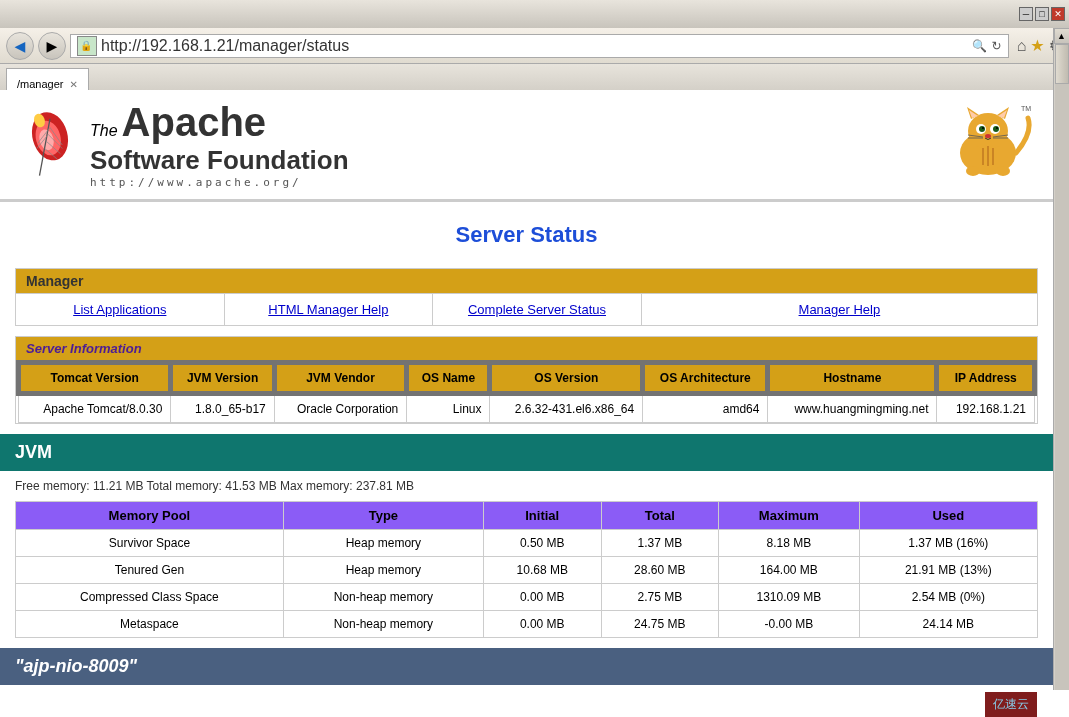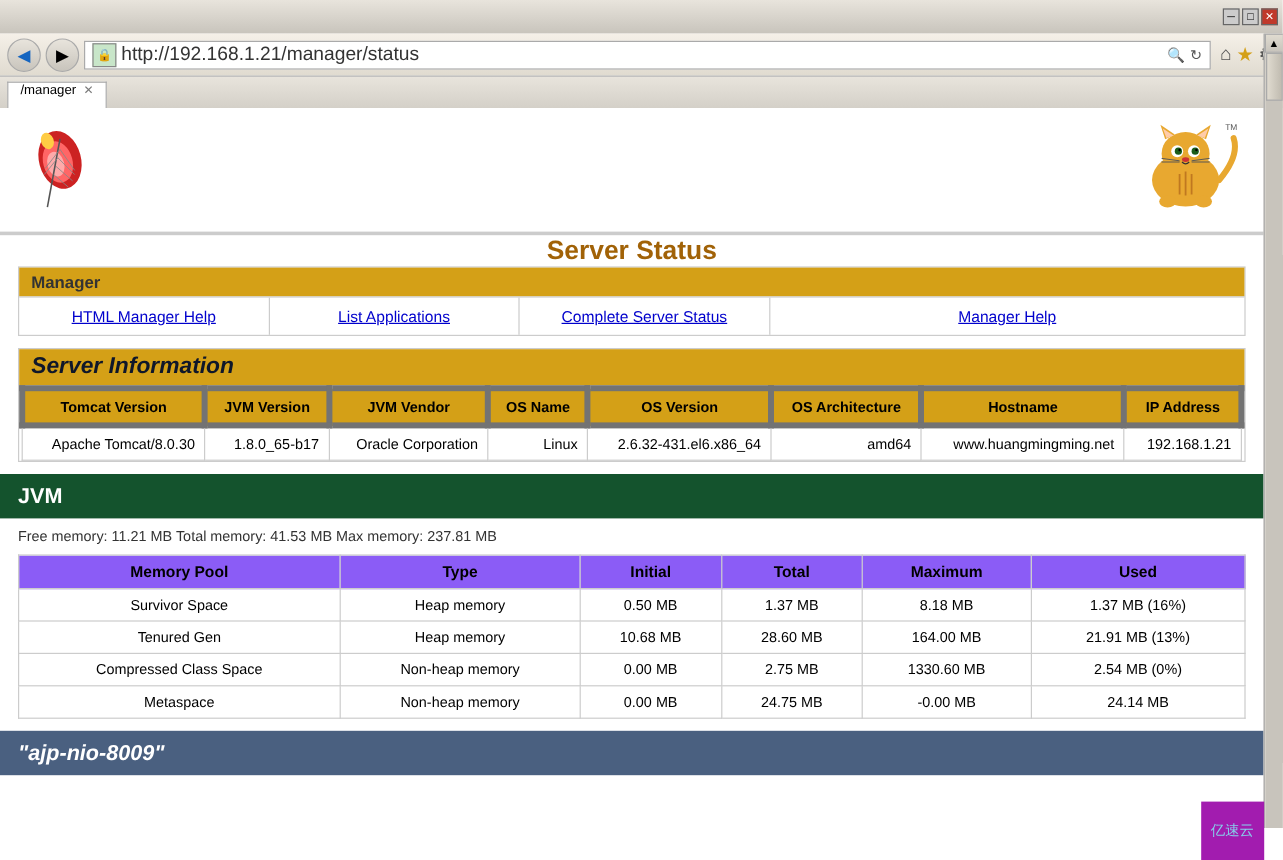--- a/index.html
+++ b/index.html
@@ -64,21 +64,21 @@
       align-items: flex-end;
       padding: 0 6px;
       gap: 2px;
     }
     .tab {
       height: 22px;
       background: white;
       border: 1px solid #aaa;
       border-bottom: none;
       padding: 0 10px;
-      display: flex; align-items: flex-start;
+      display: flex; align-items: flex-end;
       font-size: 11px;
       gap: 6px;
       cursor: pointer;
     }
     .tab-close { font-size: 10px; color: #777; cursor: pointer; }
     .nav-icons {
       display: flex; align-items: center; gap: 4px; margin-left: 4px;
     }
 
     
@@ -104,22 +104,22 @@
     .apache-text { 
       display: flex; flex-direction: column;
     }
     .apache-logo-right { margin-left: auto; }
 
     
     .server-status-heading {
       text-align: center;
       font-size: 22px;
       font-weight: bold;
-      padding: 0;
-      color: #a16207;
+      padding: 20px;
+      color: #1d4ed8;
     }
 
     
     .manager-section {
       margin: 0 15px 10px 15px;
       border: 1px solid #ccc;
     }
     .manager-header {
       background: #d4a017;
       padding: 4px 10px;
@@ -146,22 +146,22 @@
     
     .server-info-section {
       margin: 0 15px 10px 15px;
       border: 1px solid #ccc;
     }
     .server-info-header {
       background: #d4a017;
       padding: 4px 10px;
       font-weight: bold;
       font-style: italic;
-      color: #0f172a;
-      font-size: 19px;
+      color: #4c1d95;
+      font-size: 13px;
     }
     .server-info-table {
       width: 100%;
       border-collapse: collapse;
     }
     .server-info-table th {
       background: #d4a017;
       padding: 6px 8px;
       text-align: center;
       border: 5px solid #737373;
@@ -170,21 +170,21 @@
     }
     .server-info-table td {
       padding: 6px 8px;
       text-align: right;
       border: 1px solid #ccc;
       font-size: 12px;
     }
 
     
     .jvm-header {
-      background: #14532d;
+      background: #0f766e;
       color: white;
       font-size: 18px;
       font-weight: bold;
       padding: 8px 15px;
       margin: 0 0 0 0;
     }
     .jvm-memory-text {
       padding: 8px 15px;
       font-size: 12px;
       color: #333;
@@ -254,25 +254,25 @@
       width: 14px;
       height: 40px;
       background: linear-gradient(to right, #e0dbd0, #c0bbb0);
       border: 1px solid #aaa;
     }
 
     
     .yisucloud-badge {
       position: fixed;
       bottom: 0;
-      right: 16px;
-      background: #a21caf;
+      right: 32px;
+      background: #7f1d1d;
       color: #87ceeb;
       font-size: 12px;
-      padding: 16px 8px;
+      padding: 4px 8px;
       font-family: sans-serif;
     }
 
     .wrapper {
       position: relative;
       overflow: hidden;
     }
   </style>
 </head>
 <body>
@@ -323,20 +323,28 @@
           <ellipse cx="26" cy="34" rx="8" ry="12" fill="#ffaaaa" transform="rotate(-15 26 34)"></ellipse>
           <line x1="30" y1="10" x2="18" y2="75" stroke="#555" stroke-width="1.5"></line>
           <line x1="30" y1="20" x2="44" y2="40" stroke="#888" stroke-width="0.8"></line>
           <line x1="28" y1="28" x2="44" y2="44" stroke="#888" stroke-width="0.8"></line>
           <line x1="26" y1="36" x2="42" y2="50" stroke="#888" stroke-width="0.8"></line>
           <line x1="24" y1="44" x2="38" y2="56" stroke="#888" stroke-width="0.8"></line>
           <line x1="30" y1="20" x2="16" y2="38" stroke="#888" stroke-width="0.8"></line>
           <line x1="28" y1="28" x2="15" y2="44" stroke="#888" stroke-width="0.8"></line>
           <ellipse cx="18" cy="12" rx="6" ry="8" fill="#ffcc44" transform="rotate(-20 18 12)"></ellipse>
         </svg>
+        <div class="apache-text">
+          <div style="display:flex; align-items:baseline; gap:4px;">
+            <span style="font-size:16px; font-style:italic;">The</span>
+            <span style="font-size:40px; font-weight:bold; color:#333;">Apache</span>
+          </div>
+          <div style="font-size:26px; font-weight:bold; color:#333;">Software Foundation</div>
+          <div style="font-size:11px; color:#555; letter-spacing:3px; font-family:monospace;">http://www.apache.org/</div>
+        </div>
       </div>
 
       <div class="apache-logo-right">
         <svg width="100" height="80" viewBox="0 0 100 80" xmlns="http://www.w3.org/2000/svg">
 
           <text x="88" y="8" font-size="7" fill="#555">TM</text>
 
           <ellipse cx="55" cy="50" rx="28" ry="22" fill="#e8a830"></ellipse>
 
           <ellipse cx="55" cy="28" rx="20" ry="18" fill="#e8a830"></ellipse>
@@ -374,22 +382,22 @@
       </div>
     </div>
 
     <hr style="border:none; border-top:1px solid #ccc; margin: 0 0 0 0;">
 
     <div class="server-status-heading">Server Status</div>
 
     <div class="manager-section">
       <div class="manager-header">Manager</div>
       <div class="manager-links">
+        <div class="manager-link">List Applications</div>
         <div class="manager-link">HTML Manager Help</div>
-        <div class="manager-link">List Applications</div>
         <div class="manager-link">Complete Server Status</div>
         <div class="manager-link">Manager Help</div>
       </div>
     </div>
 
     <div class="server-info-section">
       <div class="server-info-header">Server Information</div>
       <table class="server-info-table">
         <thead>
           <tr>
@@ -447,21 +455,21 @@
             <td>10.68 MB</td>
             <td>28.60 MB</td>
             <td>164.00 MB</td>
             <td>21.91 MB (13%)</td>
           </tr>
           <tr>
             <td>Compressed Class Space</td>
             <td>Non-heap memory</td>
             <td>0.00 MB</td>
             <td>2.75 MB</td>
-            <td>1330.60 MB</td>
+            <td>1310.09 MB</td>
             <td>2.54 MB (0%)</td>
           </tr>
           <tr>
             <td>Metaspace</td>
             <td>Non-heap memory</td>
             <td>0.00 MB</td>
             <td>24.75 MB</td>
             <td>-0.00 MB</td>
             <td>24.14 MB</td>
           </tr>

